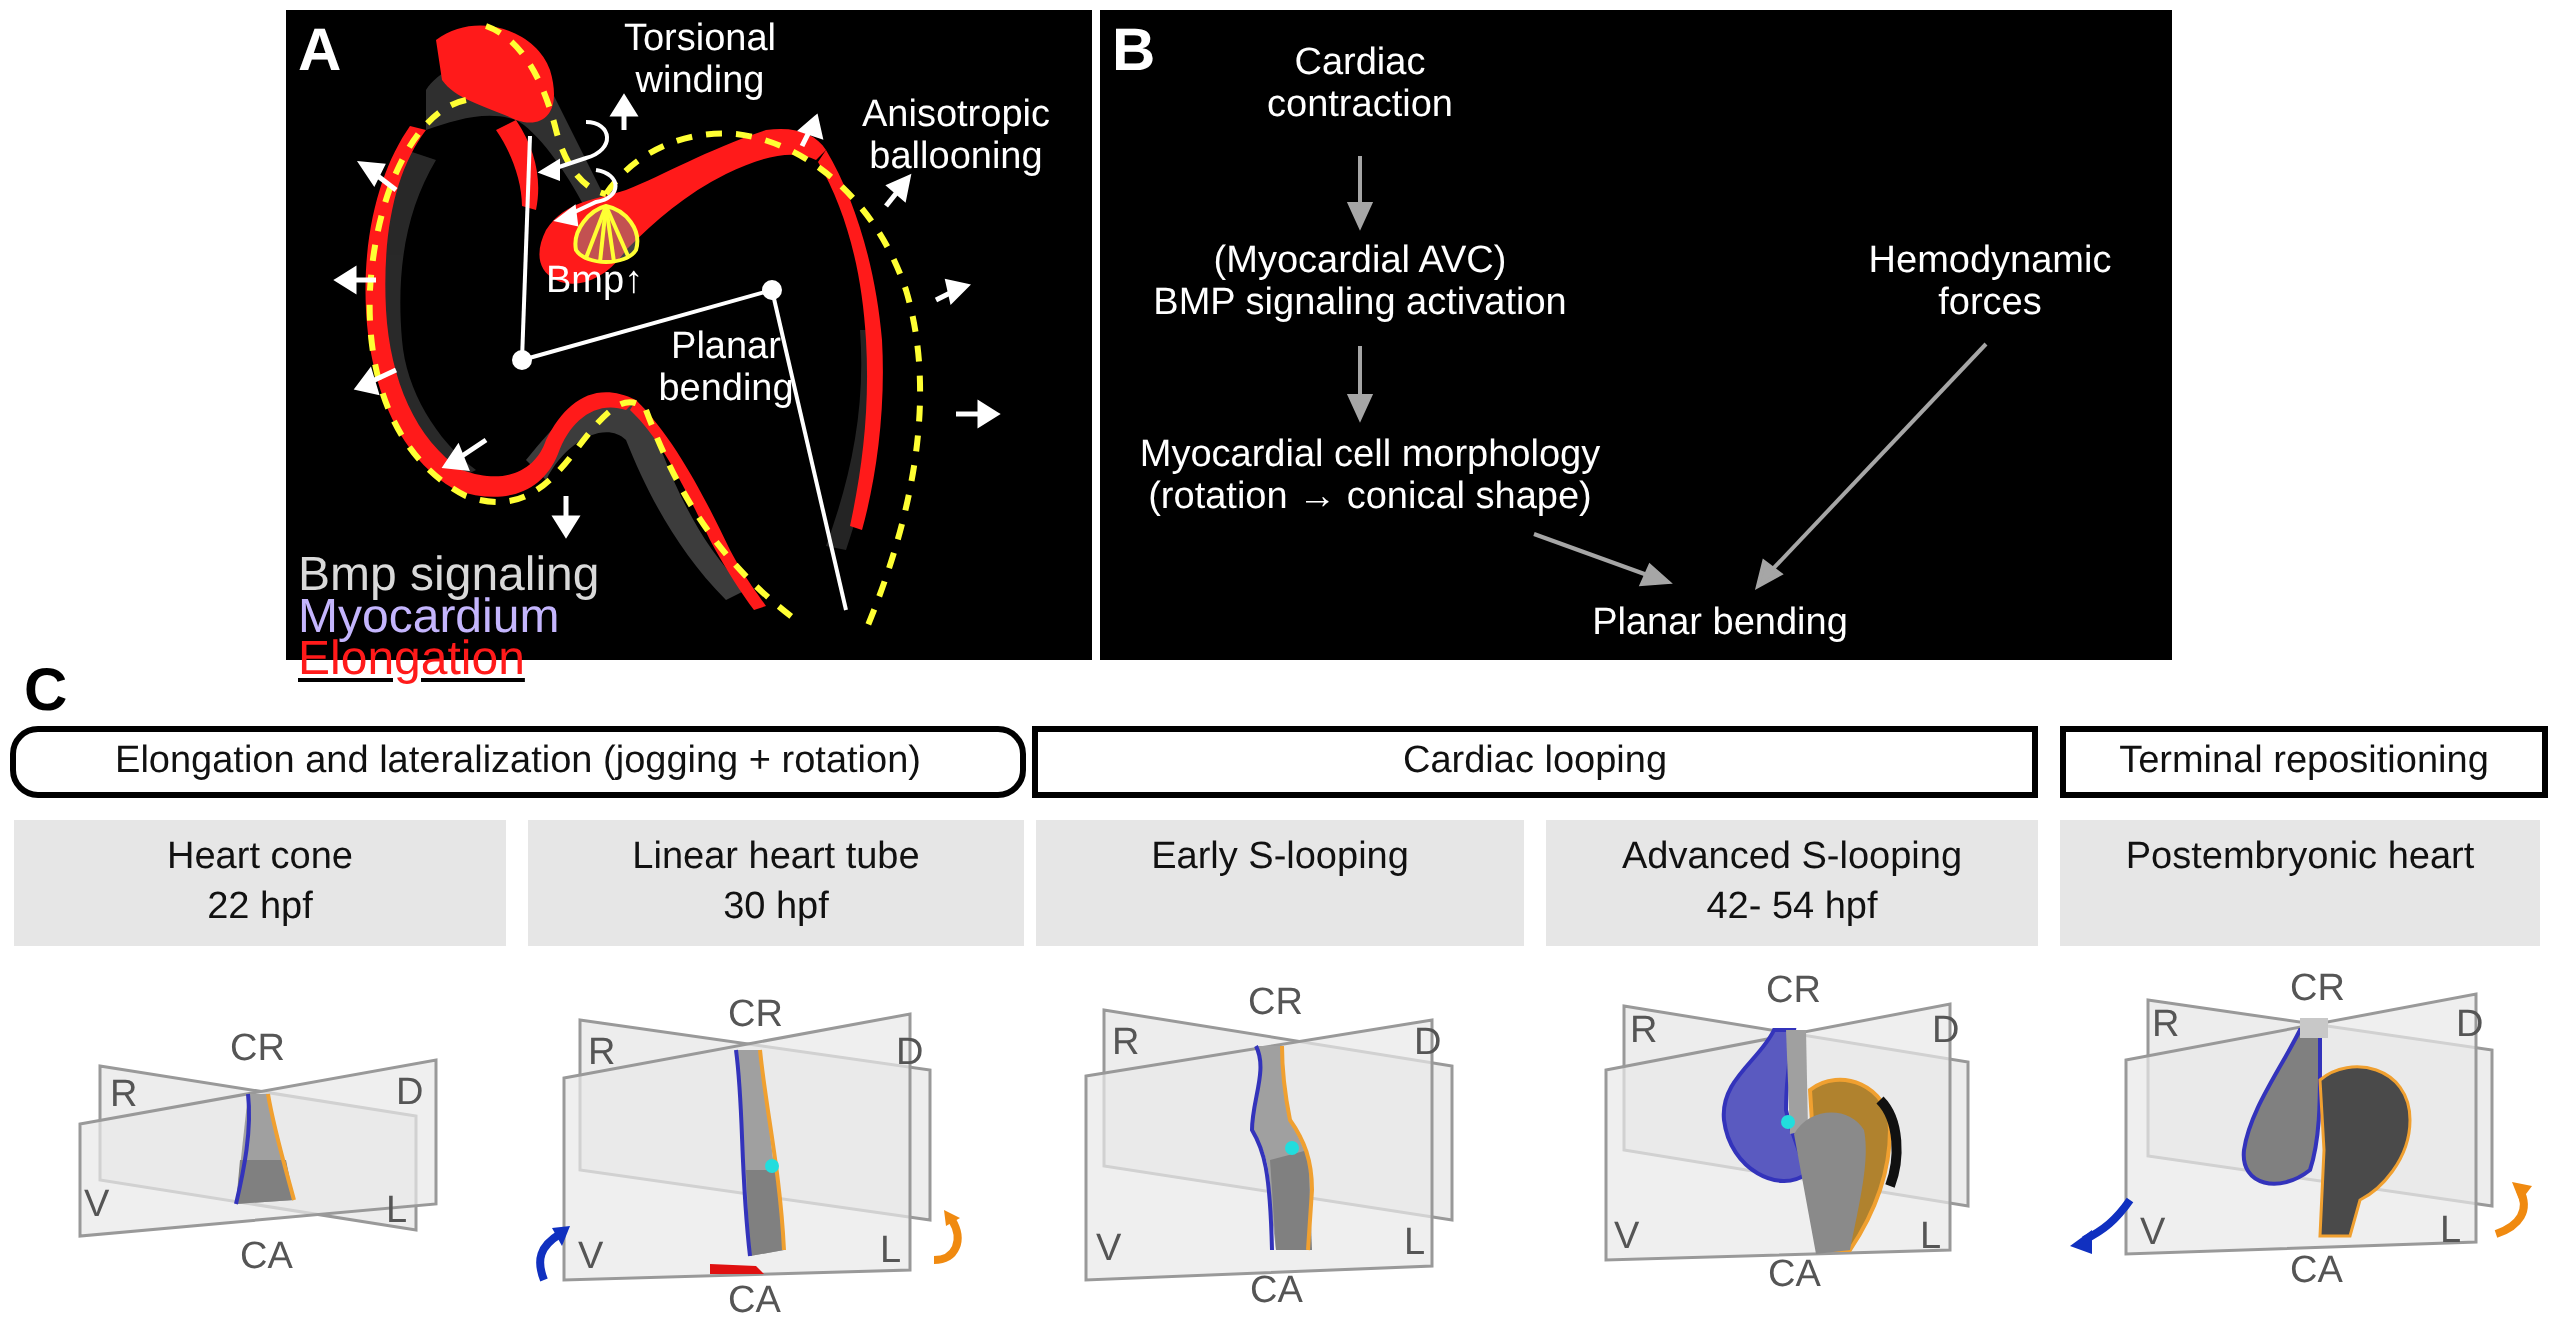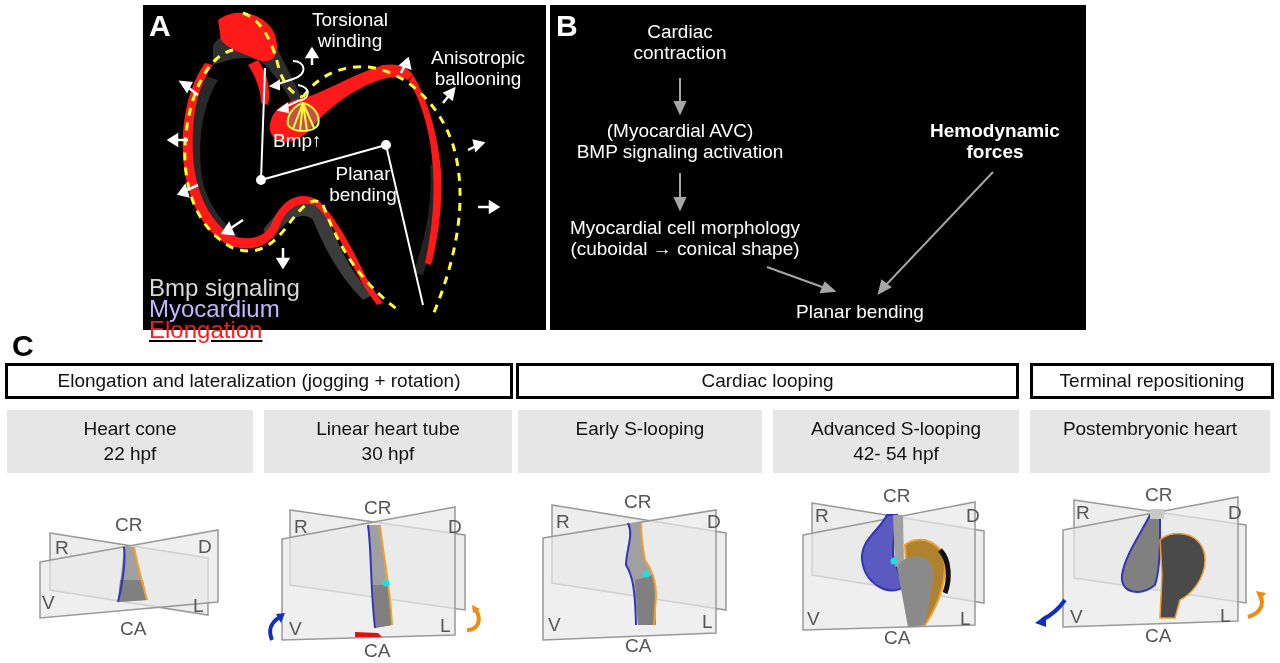--- a/index.html
+++ b/index.html
@@ -129,32 +129,32 @@
   <div class="wtext" style="left:70px;top:16px;width:120px;">
     <div>Cardiac</div>
     <div>contraction</div>
   </div>
   <div class="wtext" style="left:10px;top:115px;width:240px;">
     <div>(Myocardial AVC)</div>
     <div>BMP signaling activation</div>
   </div>
   <div class="wtext" style="left:10px;top:212px;width:250px;">
     <div>Myocardial cell morphology</div>
-    <div>(cuboidal → conical shape)</div>
-  </div>
-  <div class="wtext" style="left:380px;top:115px;width:130px;font-weight:bold;">
+    <div>(rotation → conical shape)</div>
+  </div>
+  <div class="wtext" style="left:380px;top:115px;width:130px;">
     <div>Hemodynamic</div>
     <div>forces</div>
   </div>
   <div class="wtext" style="left:240px;top:296px;width:140px;">Planar bending</div>
 </div>
 
 <div class="plabel" style="left:12px;top:331px;color:#000;">C</div>
 
-<div class="secbox" style="left:5px;width:508px;">Elongation and lateralization (jogging + rotation)</div>
+<div class="secbox" style="left:5px;width:508px;border-radius:14px;">Elongation and lateralization (jogging + rotation)</div>
 <div class="secbox" style="left:516px;width:503px;">Cardiac looping</div>
 <div class="secbox" style="left:1030px;width:244px;">Terminal repositioning</div>
 
 <div class="stagebox" style="left:7px;width:246px;">
   <div>Heart cone</div>
   <div>22 hpf</div>
 </div>
 <div class="stagebox" style="left:264px;width:248px;">
   <div>Linear heart tube</div>
   <div>30 hpf</div>

